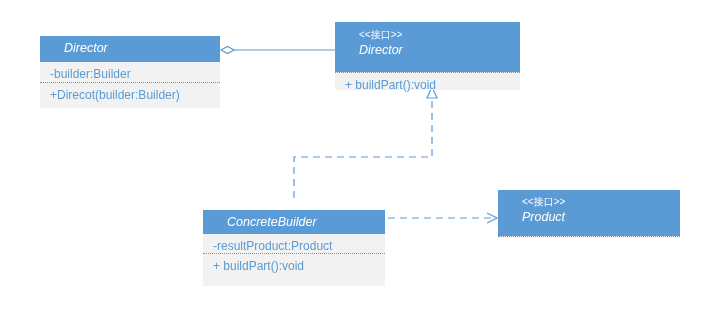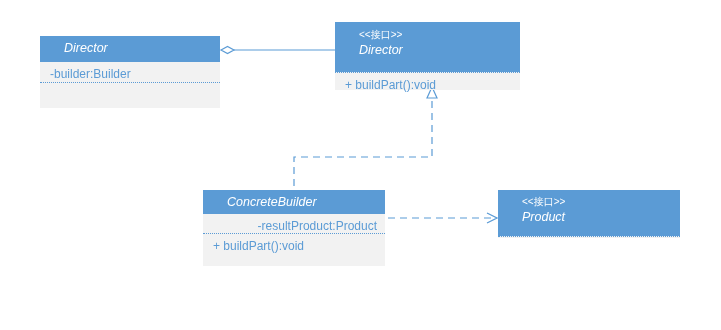--- a/index.html
+++ b/index.html
@@ -94,38 +94,39 @@
   </svg>
 
   <div class="uml-class" style="left:40px; top:36px; width:180px;">
     <div class="uml-header" style="height:26px;">
       <span class="class-name">Director</span>
     </div>
     <div class="uml-section" style="height:20px;">
       <span class="member">-builder:Builder</span>
     </div>
     <div class="uml-section dotted-top" style="height:26px;">
+      <span class="member">+Direcot(builder:Builder)</span>
     </div>
   </div>
 
   <div class="uml-class" style="left:335px; top:22px; width:185px;">
     <div class="uml-header" style="height:50px; padding-top:6px;">
       <span class="stereotype">&lt;&lt;接口&gt;&gt;</span>
       <span class="class-name">Director</span>
     </div>
     <div class="uml-section dotted-top" style="height:18px;">
       <span class="member">+ buildPart():void</span>
     </div>
   </div>
 
-  <div class="uml-class" style="left:203px; top:190px; width:182px;">
+  <div class="uml-class" style="left:203px; top:210px; width:182px;">
     <div class="uml-header" style="height:24px;">
       <span class="class-name">ConcreteBuilder</span>
     </div>
-    <div class="uml-section" style="height:19px;text-align:right;">
+    <div class="uml-section" style="height:19px;">
       <span class="member">-resultProduct:Product</span>
     </div>
     <div class="uml-section dotted-top" style="height:33px;">
       <span class="member">+ buildPart():void</span>
     </div>
   </div>
 
   <div class="uml-class" style="left:498px; top:190px; width:182px;">
     <div class="uml-header" style="height:46px; padding-top:5px;">
       <span class="stereotype">&lt;&lt;接口&gt;&gt;</span>

